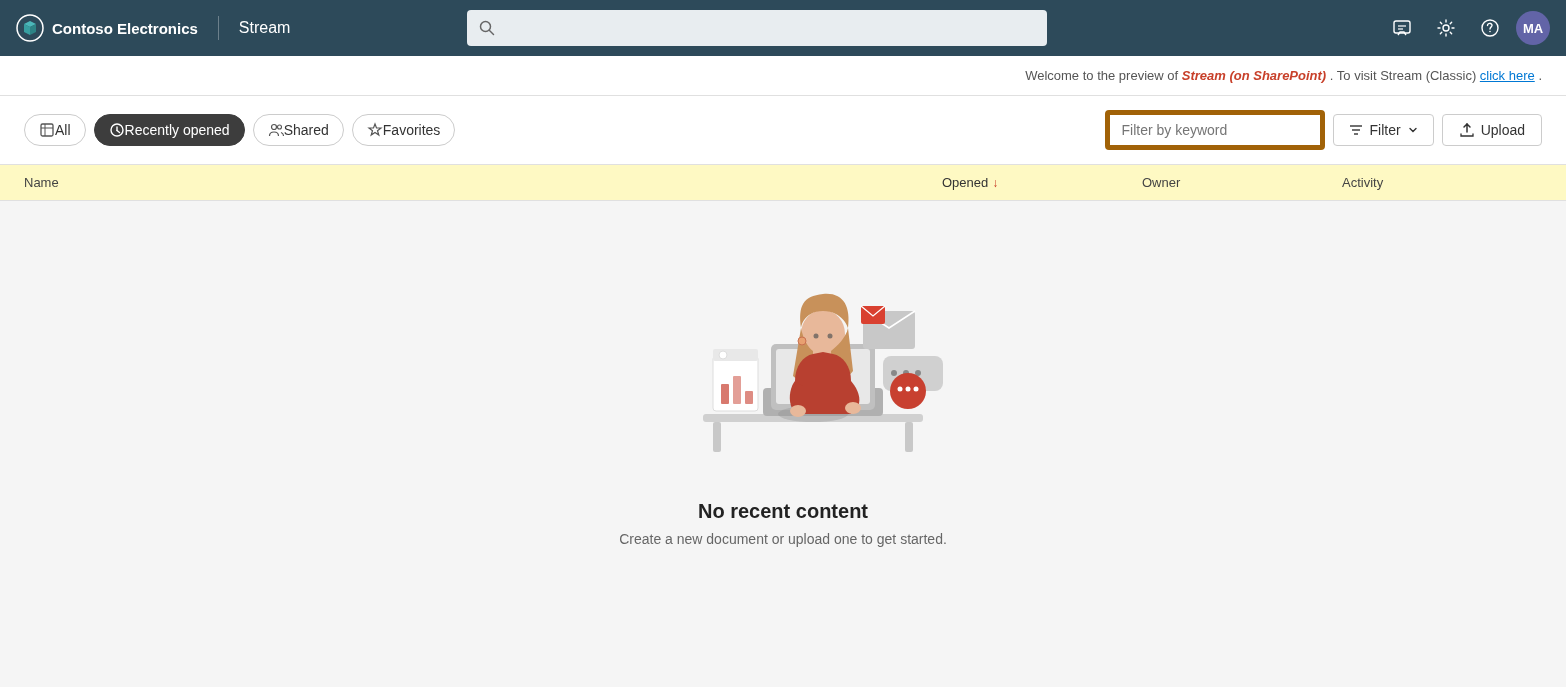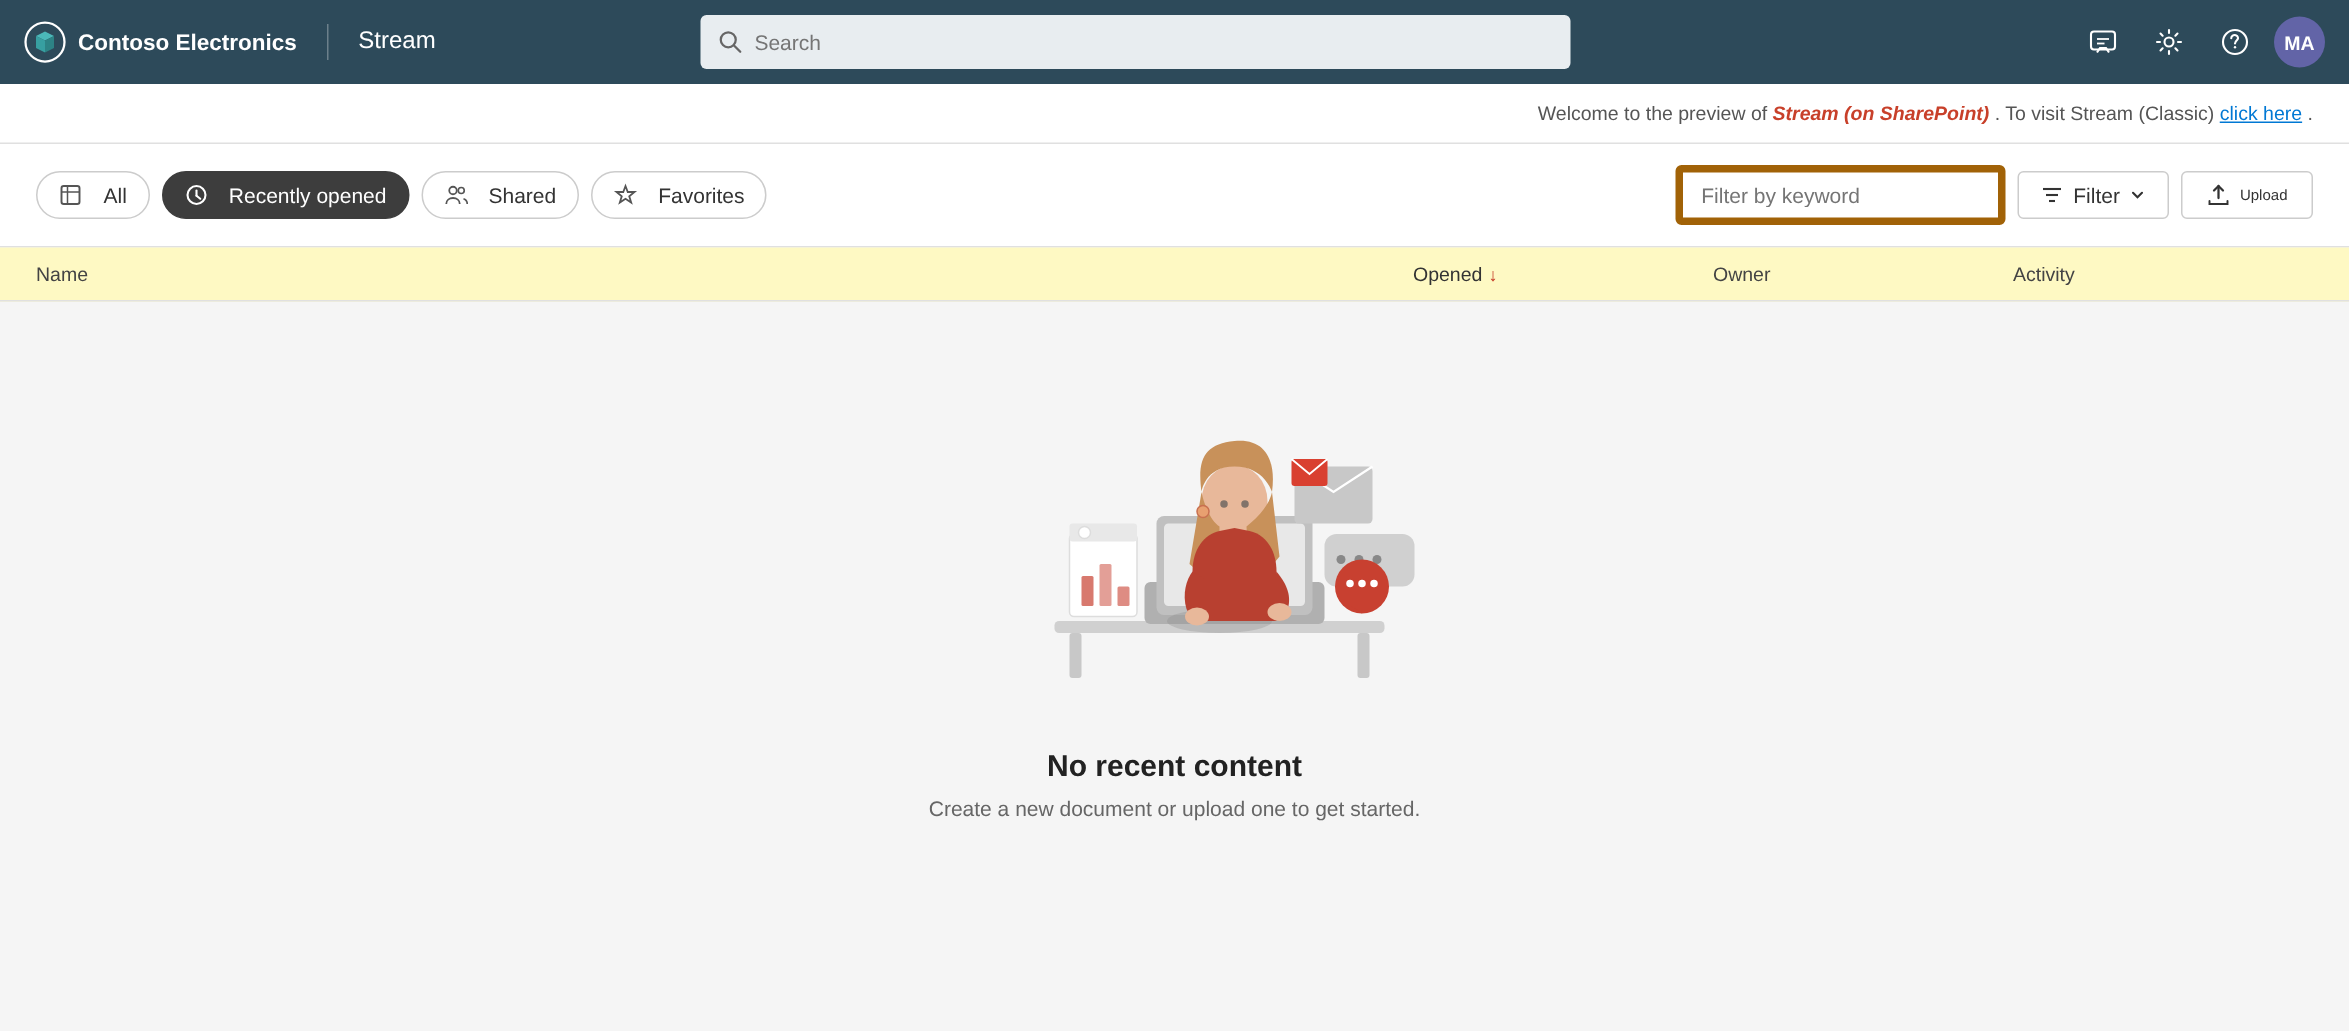--- a/index.html
+++ b/index.html
@@ -116,21 +116,21 @@
       background: white;
       padding: 14px 24px;
       display: flex;
       align-items: center;
       gap: 8px;
       border-bottom: 1px solid #e0e0e0;
     }
     .tab-btn {
       display: flex;
       align-items: center;
-      gap: 14px;
+      gap: 0;
       padding: 7px 14px;
       border-radius: 20px;
       border: 1px solid #ccc;
       background: white;
       cursor: pointer;
       font-size: 14px;
       color: #333;
       font-family: 'Segoe UI', Arial, sans-serif;
       text-align: right;
     }
@@ -164,21 +164,21 @@
     }
     .upload-btn {
       display: flex;
       align-items: center;
       gap: 6px;
       padding: 7px 16px;
       border-radius: 4px;
       border: 1px solid #ccc;
       background: white;
       cursor: pointer;
-      font-size: 10px;
+      font-size: 14px;
       color: #333;
       font-family: 'Segoe UI', Arial, sans-serif;
       font-weight: 500;
       text-align: center;
     }
 
     
     .table-header {
       background: #fef9c3;
       padding: 10px 24px;
@@ -238,21 +238,20 @@
     <span class="brand-name">Contoso Electronics</span>
   </div>
   <div class="nav-divider"></div>
   <span class="nav-app-name">Stream</span>
 
   <div class="search-bar">
     <svg class="search-icon-svg" width="16" height="16" viewBox="0 0 16 16" fill="none">
       <circle cx="6.5" cy="6.5" r="5" stroke="#666" stroke-width="1.5"></circle>
       <line x1="10.5" y1="10.5" x2="14.5" y2="14.5" stroke="#666" stroke-width="1.5" stroke-linecap="round"></line>
     </svg>
-    <input type="text" placeholder="Search" style="">
   </div>
 
   <div class="nav-right">
     <button class="nav-icon-btn" title="Feedback">
       <svg width="20" height="20" viewBox="0 0 20 20" fill="none">
         <rect x="2" y="3" width="16" height="12" rx="2" stroke="white" stroke-width="1.4" fill="none"></rect>
         <path d="M6 17 L8 14 L12 14 L14 17" stroke="white" stroke-width="1.4" fill="none"></path>
         <line x1="6" y1="8" x2="14" y2="8" stroke="white" stroke-width="1.2"></line>
         <line x1="6" y1="11" x2="11" y2="11" stroke="white" stroke-width="1.2"></line>
       </svg>

